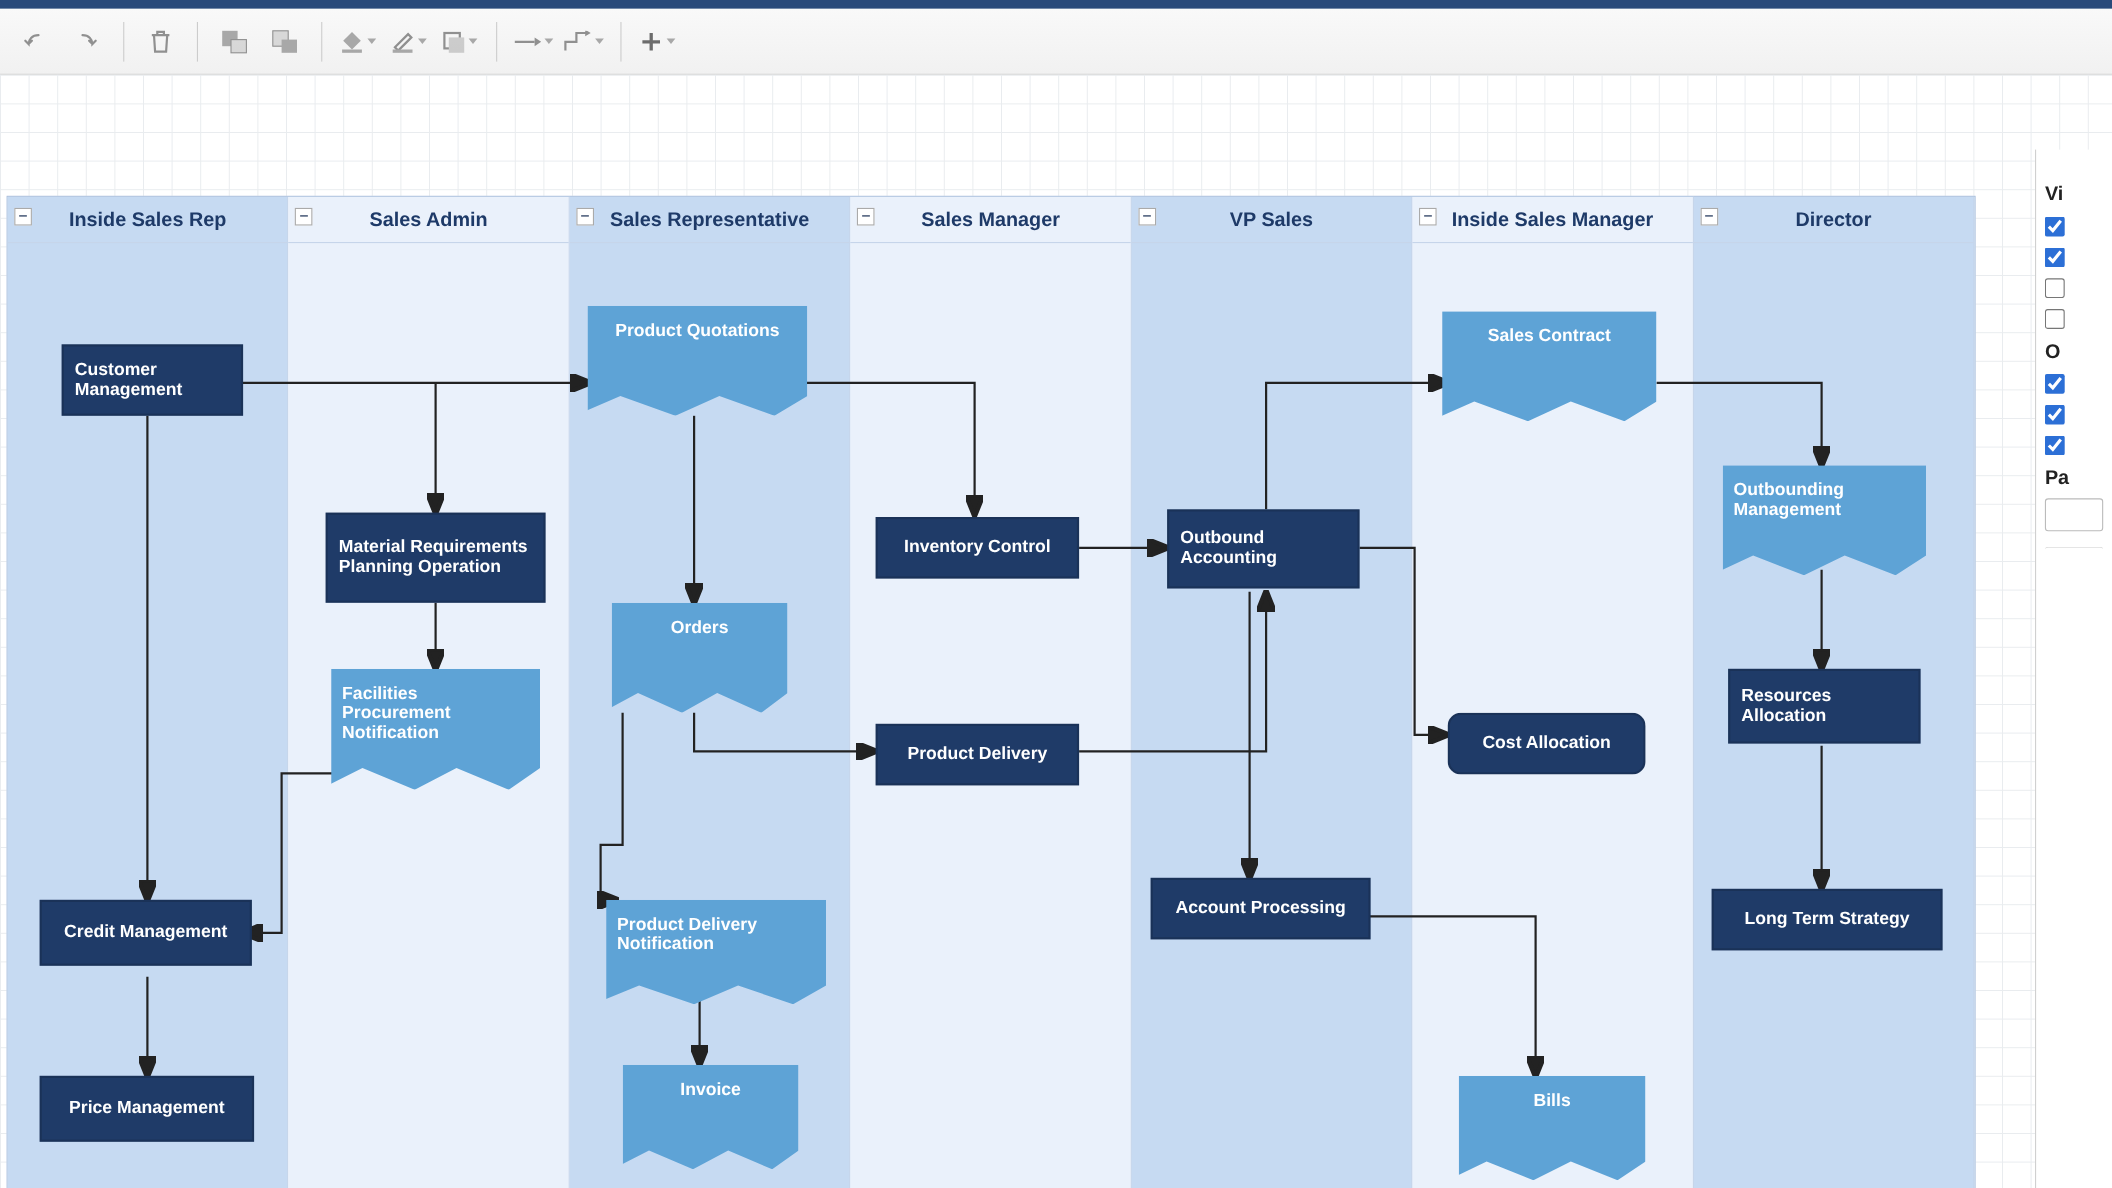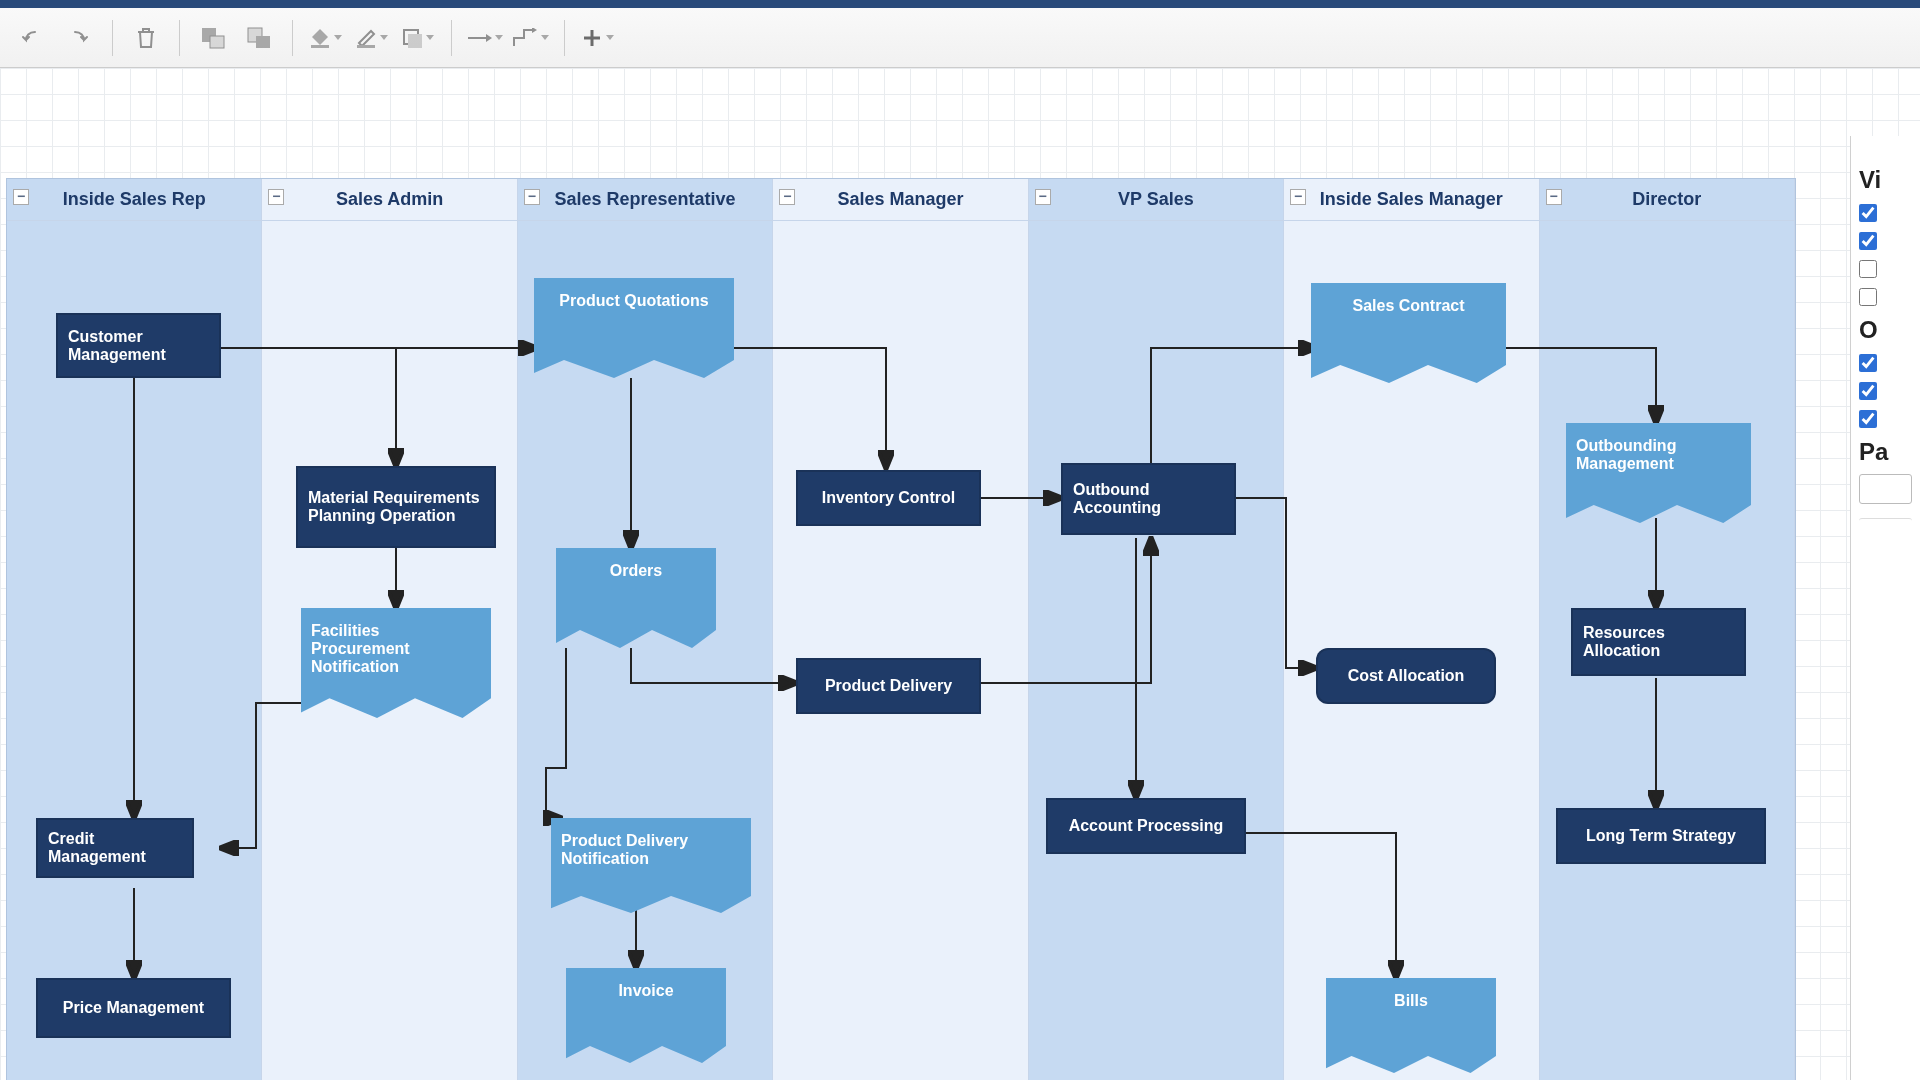--- a/index.html
+++ b/index.html
@@ -153,21 +153,21 @@
   .rightpanel {
     position: absolute;
     right: 0; top: 68px;
     width: 70px; height: calc(100% - 68px);
     background: #fff;
     border-left: 1px solid #d0d0d0;
     padding: 20px 8px;
   }
   .panel-title {
     font-weight: bold;
-    font-size: 24px;
+    font-size: 18px;
     color: #222;
     margin: 10px 0 8px;
   }
   .chk {
     display: flex;
     align-items: center;
     margin: 10px 0;
   }
   .chk input { width: 18px; height: 18px; accent-color: #2c6fd6; }
   .inputbox {
@@ -352,21 +352,21 @@
     <path d="M1500 170 H1650 V245" marker-end="url(#ah)"></path>
 
     <line x1="1650" y1="340" x2="1650" y2="430" marker-end="url(#ah)"></line>
 
     <line x1="1650" y1="500" x2="1650" y2="630" marker-end="url(#ah)"></line>
   </svg>
 
   <div class="canvas-nodes">
 
     <div class="node dark" style="left:50px; top:135px; width:165px; height:65px;">Customer Management</div>
-    <div class="node dark" style="left:30px; top:640px; width:158px; height:60px;">Credit Management</div>
+    <div class="node dark" style="left:30px; top:640px; width:193px; height:60px;">Credit Management</div>
     <div class="node dark" style="left:30px; top:800px; width:195px; height:60px;">Price Management</div>
 
     <div class="node dark" style="left:290px; top:288px; width:200px; height:82px;">Material Requirements Planning Operation</div>
     <div class="node doc" style="left:295px; top:430px; width:190px; height:110px;">Facilities Procurement Notification</div>
 
     <div class="node doc" style="left:528px; top:100px; width:200px; height:100px;">Product Quotations</div>
     <div class="node doc" style="left:550px; top:370px; width:160px; height:100px;">Orders</div>
     <div class="node doc" style="left:545px; top:640px; width:200px; height:95px;">Product Delivery Notification</div>
     <div class="node doc" style="left:560px; top:790px; width:160px; height:95px;">Invoice</div>
 

